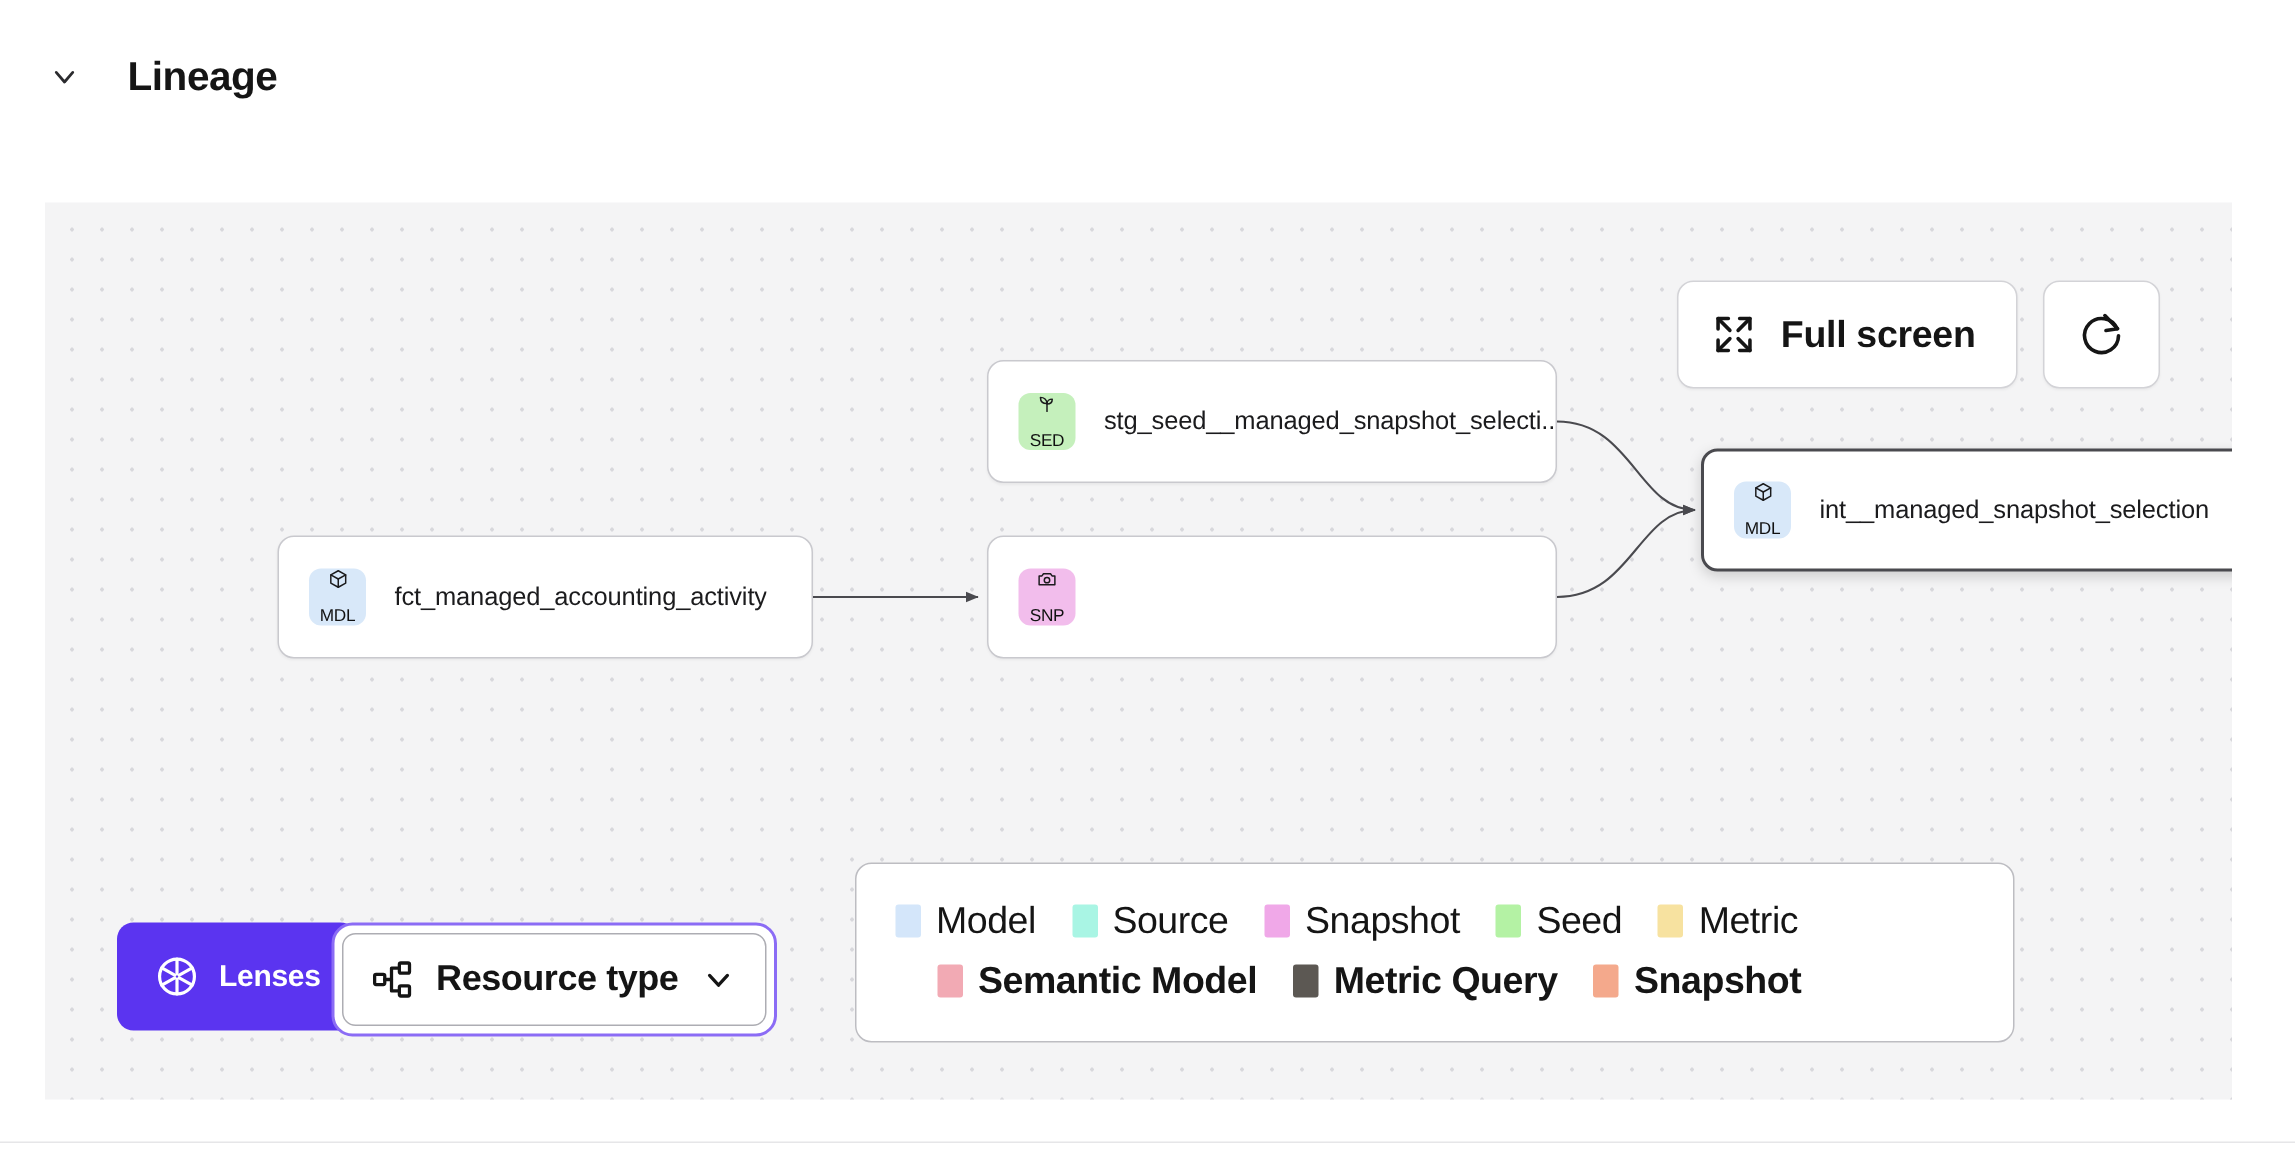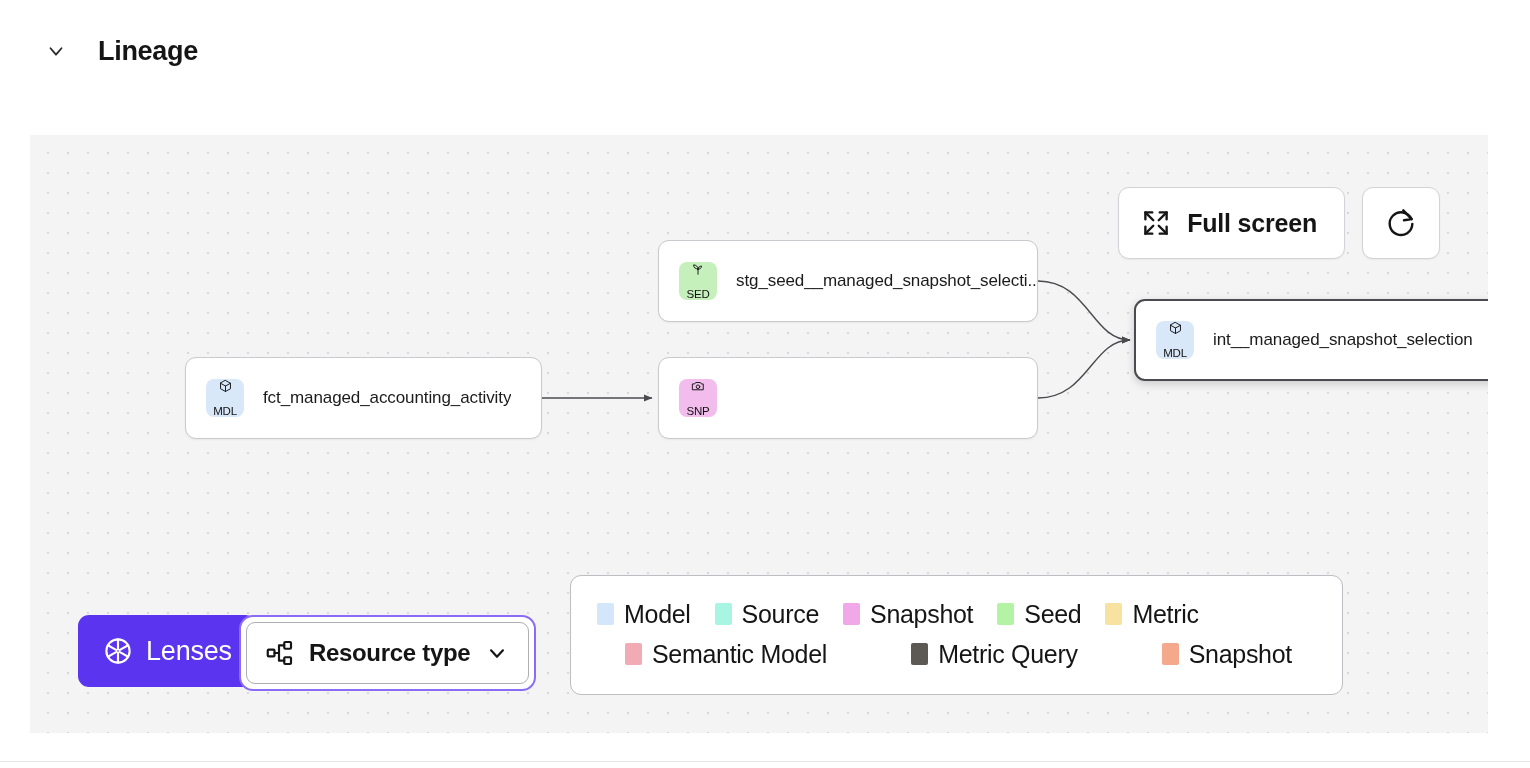--- a/index.html
+++ b/index.html
@@ -6,21 +6,21 @@
   html, body {
     width: 1530px; height: 768px;
     background: #ffffff;
     font-family: "Liberation Sans", sans-serif;
     overflow: hidden;
   }
 
   
   .section-header {
     position: absolute;
-    left: 17px; top: 0;
+    left: 4px; top: 0;
     width: 1350px; height: 100px;
     display: flex; align-items: center;
   }
   .collapse-chevron {
     position: absolute;
     left: 26px; top: 38px;
     width: 26px; height: 26px;
     display: flex; align-items: center; justify-content: center;
     cursor: pointer;
   }
@@ -140,21 +140,21 @@
     height: 72px;
     padding: 0 24px 0 25px;
     display: flex; align-items: center; gap: 13px;
     background: #5b34f0;
     border: none;
     border-radius: 11px;
     color: #ffffff;
     cursor: pointer;
   }
   .btn-lenses .label {
-    font-size: 27px; font-weight: 400; color: #ffffff;
+    font-size: 20px; font-weight: 700; color: #ffffff;
     letter-spacing: -0.2px;
   }
   .dropdown-wrap {
     margin-left: -17px;
     padding: 5px;
     border: 2.5px solid #8b6cf5;
     border-radius: 14px;
     background: #ffffff;
     display: flex;
   }
@@ -180,21 +180,21 @@
     background: #ffffff;
     border: 1px solid #bdbdc2;
     border-radius: 11px;
     padding: 18px 26px 20px 26px;
     z-index: 5;
   }
   .legend-row {
     display: flex; align-items: center;
     height: 40px;
   }
-  .legend-row.second { justify-content: space-between; padding-left: 28px; }
+  .legend-row.second { justify-content: flex-start; padding-left: 28px; font-weight: bold; }
   .legend-item {
     display: flex; align-items: center;
     margin-right: 24px;
   }
   .legend-swatch {
     width: 17px; height: 22px;
     border-radius: 2px;
     flex: none;
   }
   .legend-text {

